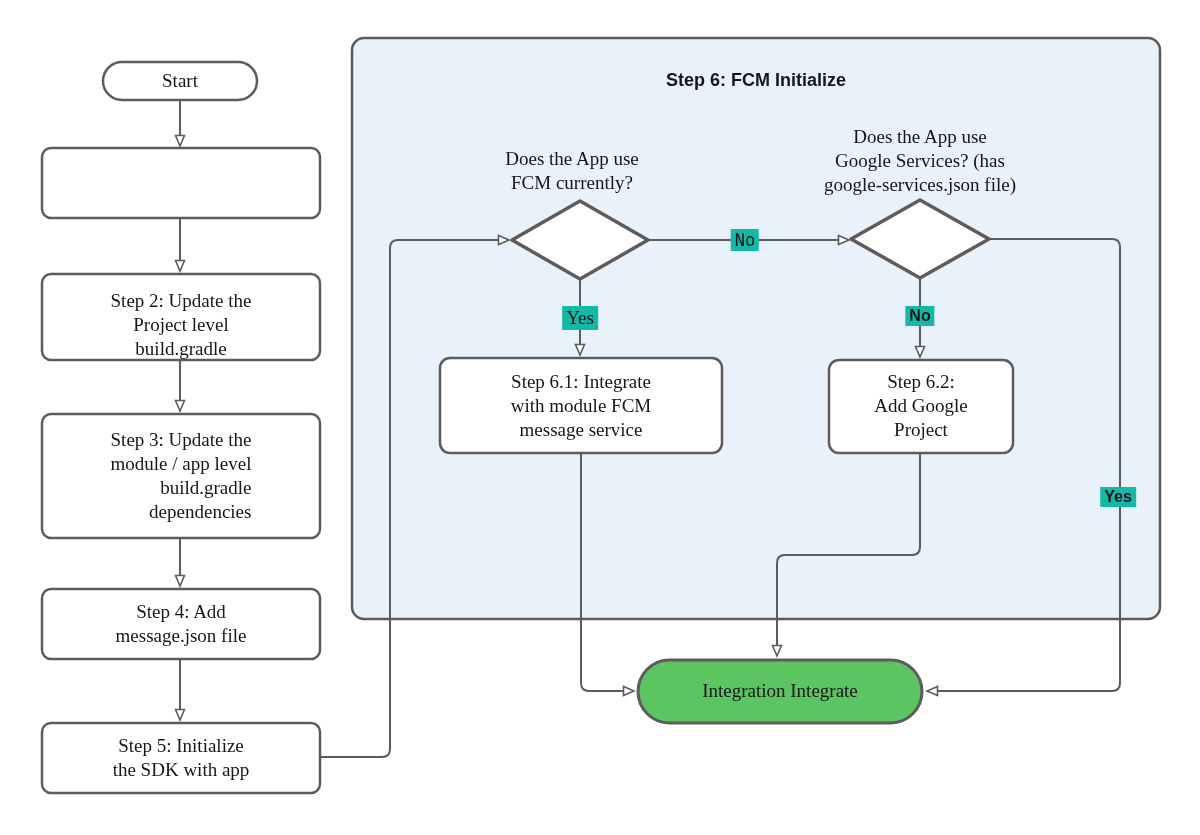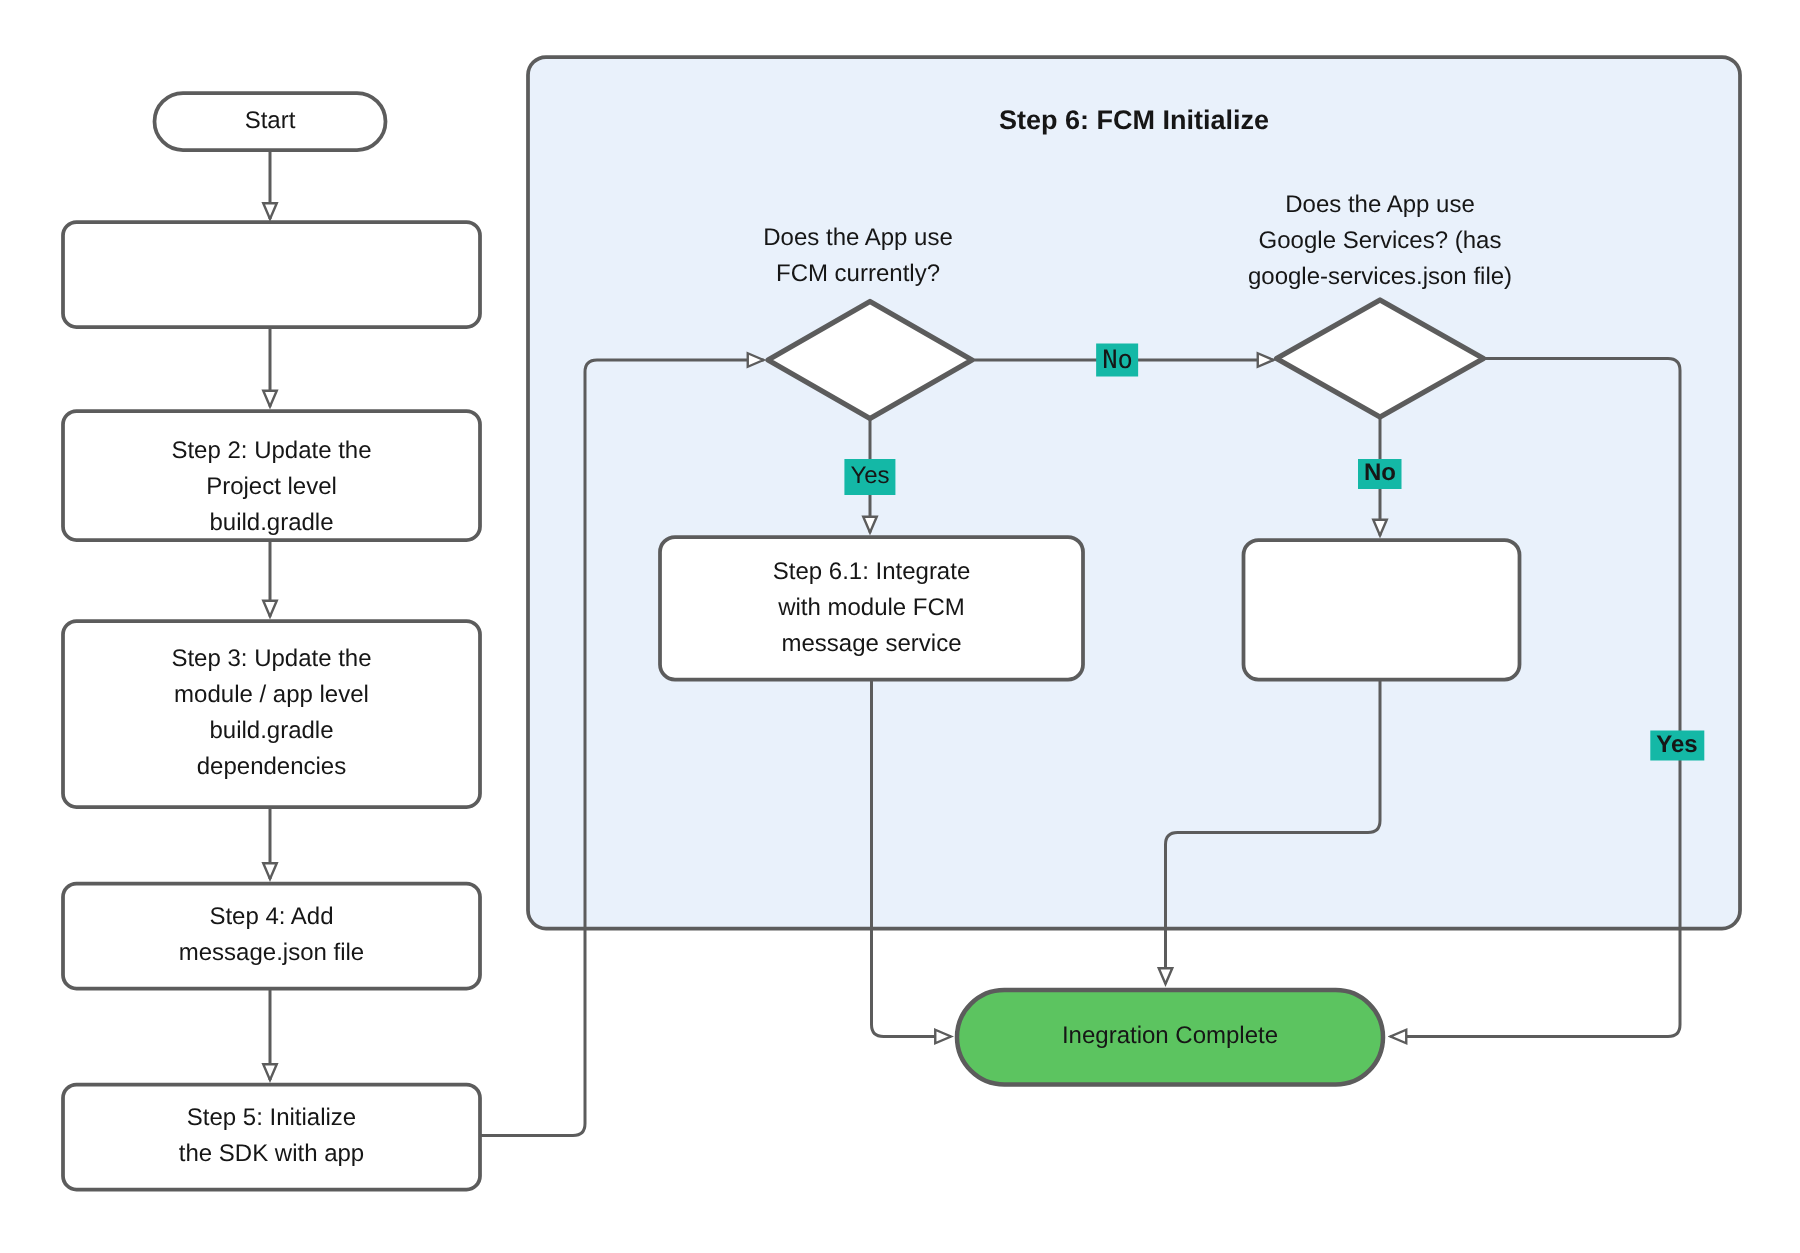--- a/index.html
+++ b/index.html
@@ -47,23 +47,23 @@
     stroke: #5c5c5c;
     stroke-width: 3;
   }
   .lbl {
     position: absolute;
     transform: translate(-50%, -50%);
     text-align: center;
     white-space: pre-line;
   }
   .mono19 {
-    font-size: 16px;
+    font-size: 19px;
     line-height: 24px;
-    font-family: Liberation Sans, sans-serif;
+    font-family: Liberation Serif, serif;
   }
   .mono17 {
     font-size: 17px;
     line-height: 22px;
     font-family: "DejaVu Sans Mono", monospace;
   }
   .title-bold {
     font-size: 18px;
     line-height: 22px;
     font-weight: bold;
@@ -121,41 +121,44 @@
     <rect class="shape-rect" x="829" y="360" width="184" height="93" rx="10"></rect>
 
     <rect class="shape-end" x="638" y="660" width="284" height="63" rx="31.5"></rect>
   </svg>
 
   <div class="lbl mono19" style="left:180px; top:81px;">Start</div>
 
   <div class="lbl mono19" style="left:181px; top:325px;">Step 2: Update the
 Project level
 build.gradle</div>
-  <div class="lbl mono19" style="left:181px; top:476px;">Step 3: Update the
+  <div class="lbl mono19" style="left:181px; top:476px;text-align:right;">Step 3: Update the
 module / app level
 build.gradle
 dependencies</div>
   <div class="lbl mono19" style="left:181px; top:624px;">Step 4: Add
 message.json file</div>
   <div class="lbl mono19" style="left:181px; top:758px;">Step 5: Initialize
 the SDK with app</div>
 
   <div class="lbl title-bold" style="left:756px; top:80px;">Step 6: FCM Initialize</div>
 
   <div class="lbl mono19" style="left:572px; top:171px;">Does the App use
 FCM currently?</div>
   <div class="lbl mono19" style="left:920px; top:161px;">Does the App use
 Google Services? (has
 google-services.json file)</div>
 
   <div class="lbl mono19" style="left:581px; top:406px;">Step 6.1: Integrate
 with module FCM
 message service</div>
+  <div class="lbl mono19" style="left:921px; top:406px;">Step 6.2:
+Add Google
+Project</div>
 
   <div class="lbl mono19 chip" style="left:580px; top:318px;">Yes</div>
   <div class="lbl mono17 chip" style="left:745px; top:240px;">No</div>
   <div class="lbl sans-bold chip" style="left:920px; top:316px;">No</div>
   <div class="lbl sans-bold chip" style="left:1118px; top:497px;">Yes</div>
 
-  <div class="lbl mono19" style="left:780px; top:691px;">Inegration Complete</div>
+  <div class="lbl mono19" style="left:780px; top:691px;">Integration Integrate</div>
 
 </div>
 
 </body></html>

